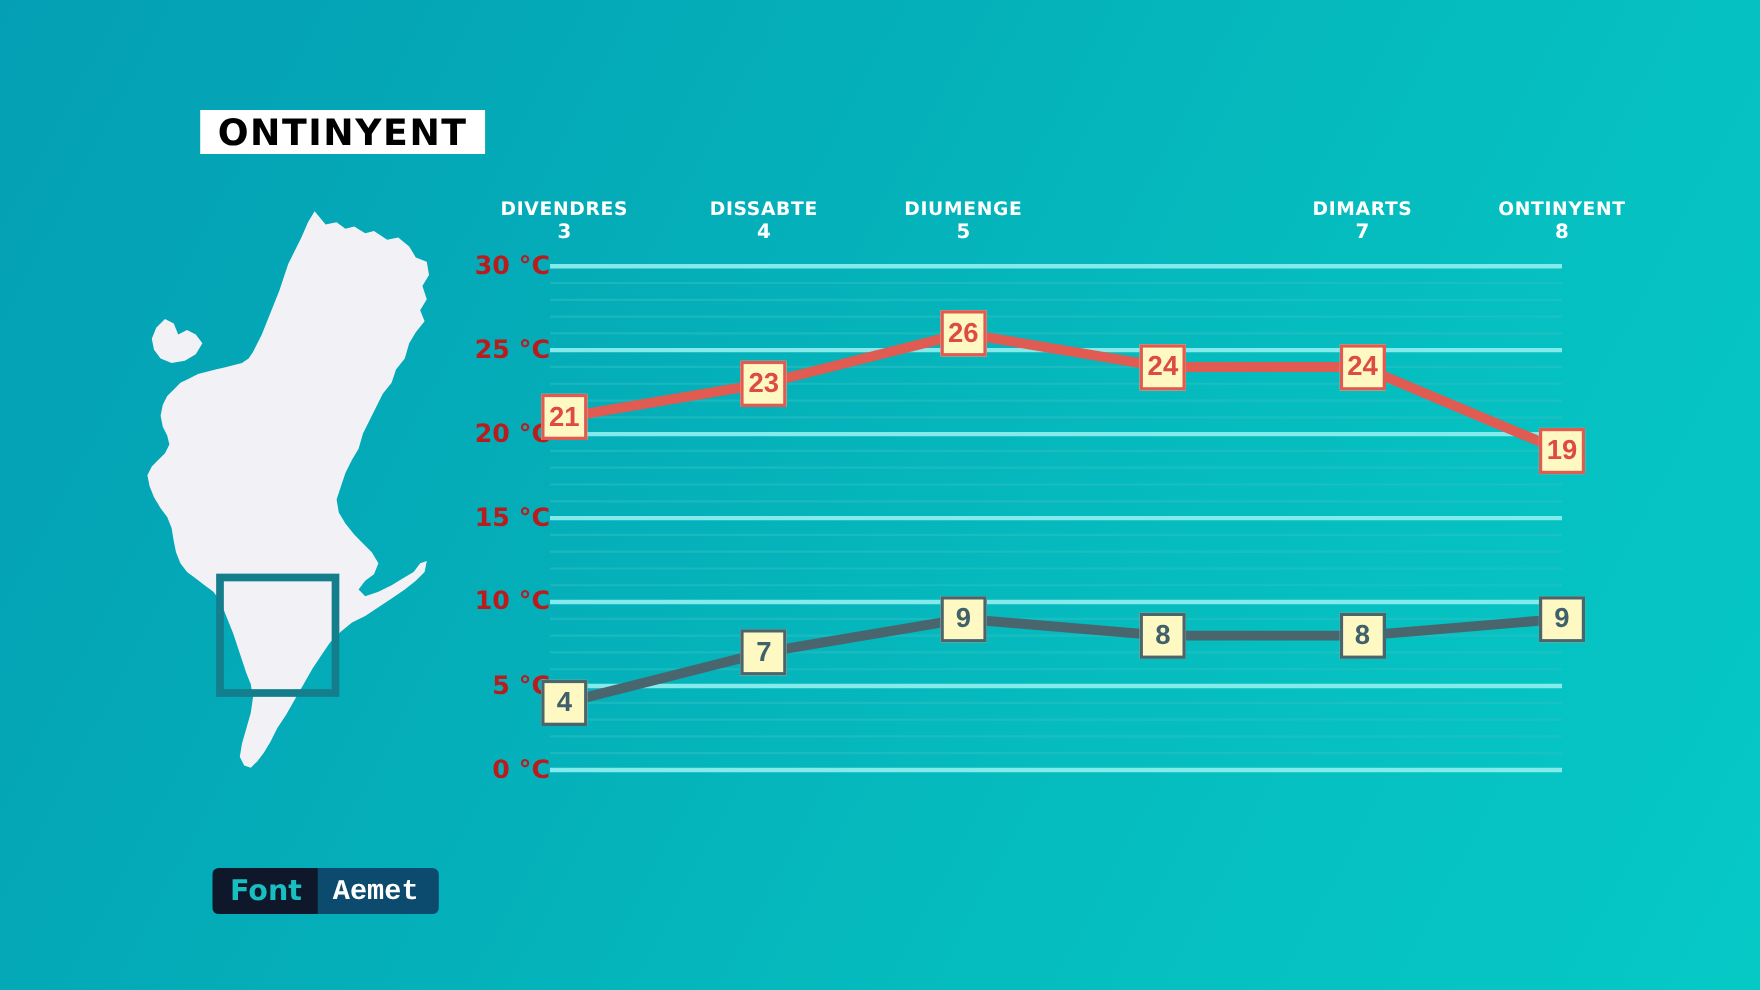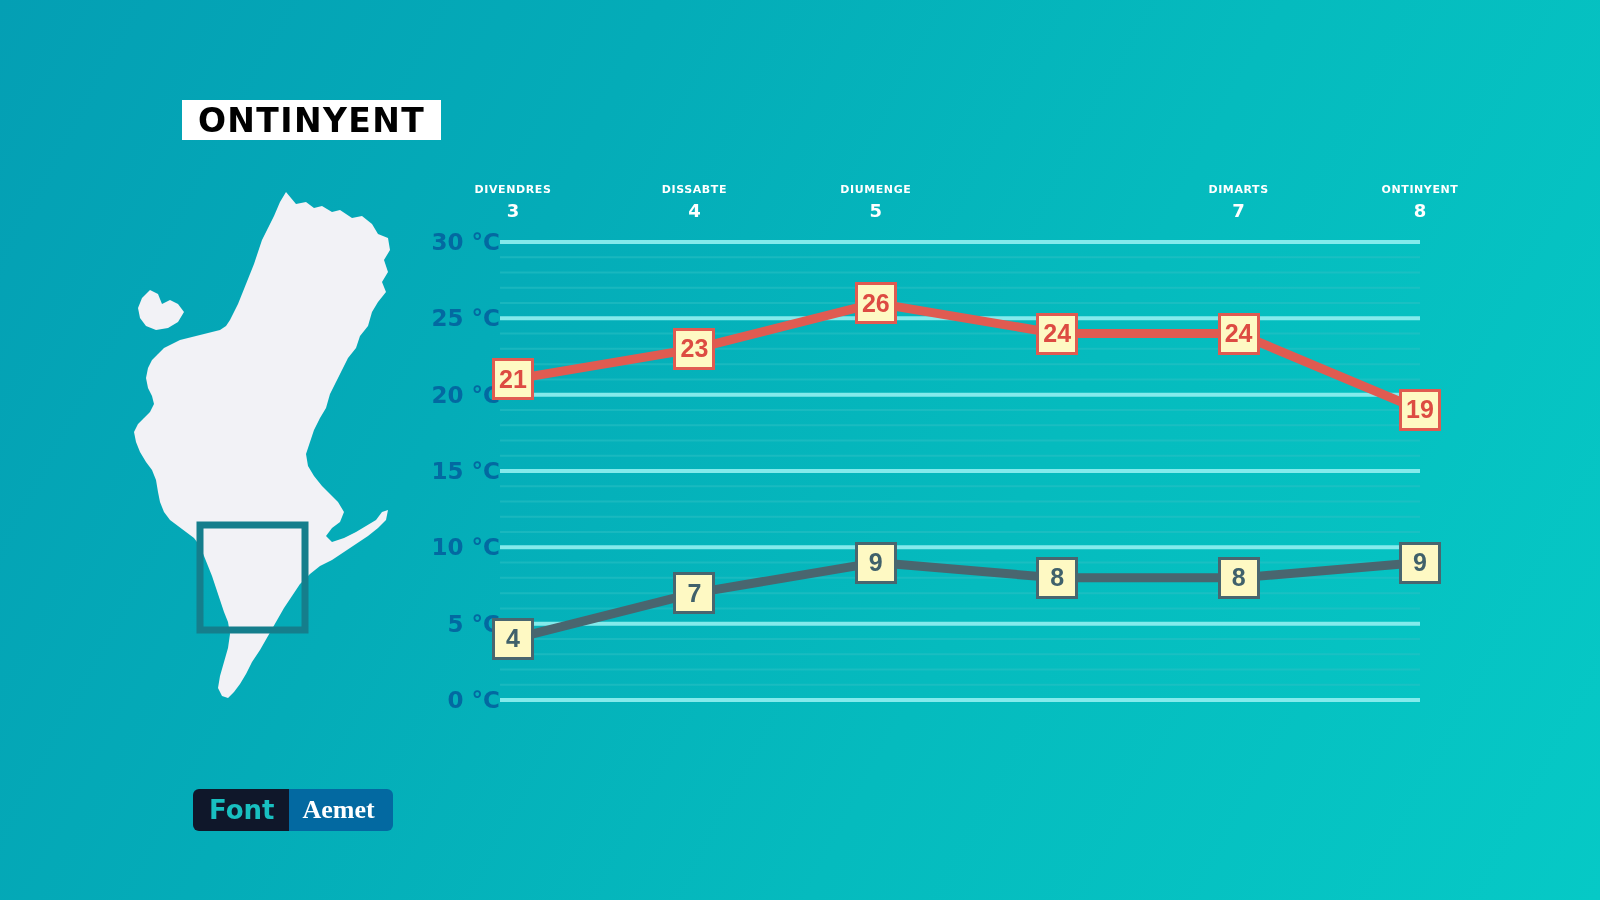--- a/index.html
+++ b/index.html
@@ -62,28 +62,28 @@
     background: #0f172a;
     color: #18BFC0;
     font-size: 26px;
     font-weight: bold;
     display: flex;
     align-items: center;
     padding: 0 14px 0 16px;
     font-family: "DejaVu Sans", sans-serif;
   }
   .source-badge .src-value {
-    background: #0369a1;
+    background: #0c4a6e;
     color: #FFFFFF;
     font-size: 26px;
     font-weight: bold;
     display: flex;
     align-items: center;
     padding: 0 18px 0 14px;
-    font-family: Liberation Serif, serif;
+    font-family: Liberation Mono, monospace;
   }
 
   
   .chart {
     position: absolute;
     left: 430px;
     top: 170px;
     width: 1010px;
     height: 560px;
   }
@@ -94,21 +94,21 @@
     width: 1010px;
     height: 55px;
   }
   .day-head {
     position: absolute;
     text-align: center;
     color: #FFFFFF;
     font-family: "DejaVu Sans", sans-serif;
   }
   .day-head .dow {
-    font-size: 11px;
+    font-size: 17px;
     font-weight: bold;
     letter-spacing: 0.6px;
     line-height: 20px;
     white-space: nowrap;
   }
   .day-head .dnum {
     font-size: 18px;
     font-weight: bold;
     line-height: 22px;
   }
@@ -117,21 +117,21 @@
     position: absolute;
     left: 0;
     top: 55px;
     width: 1010px;
     height: 500px;
   }
   .y-labels { position: absolute; left: 0; top: 0; width: 1010px; height: 500px; }
   .y-lab {
     position: absolute;
     right: 940px;
-    color: #0369a1;
+    color: #b91c1c;
     font-size: 23px;
     font-weight: bold;
     white-space: nowrap;
     transform: translateY(-50%);
     font-family: "DejaVu Sans", sans-serif;
   }
   .grid-svg, .lines-svg {
     position: absolute;
     left: 0;
     top: 0;

